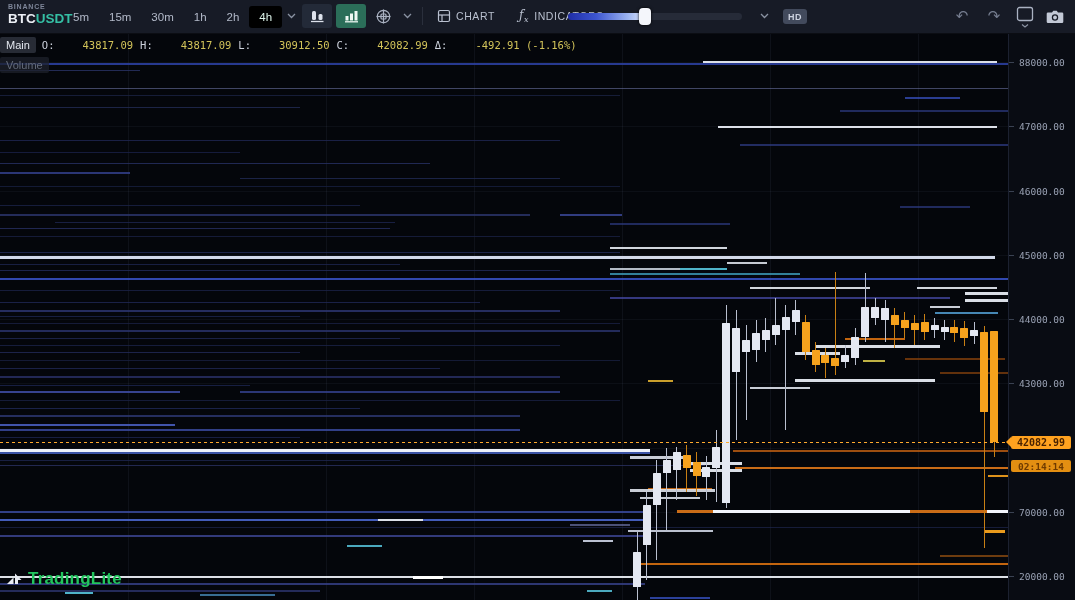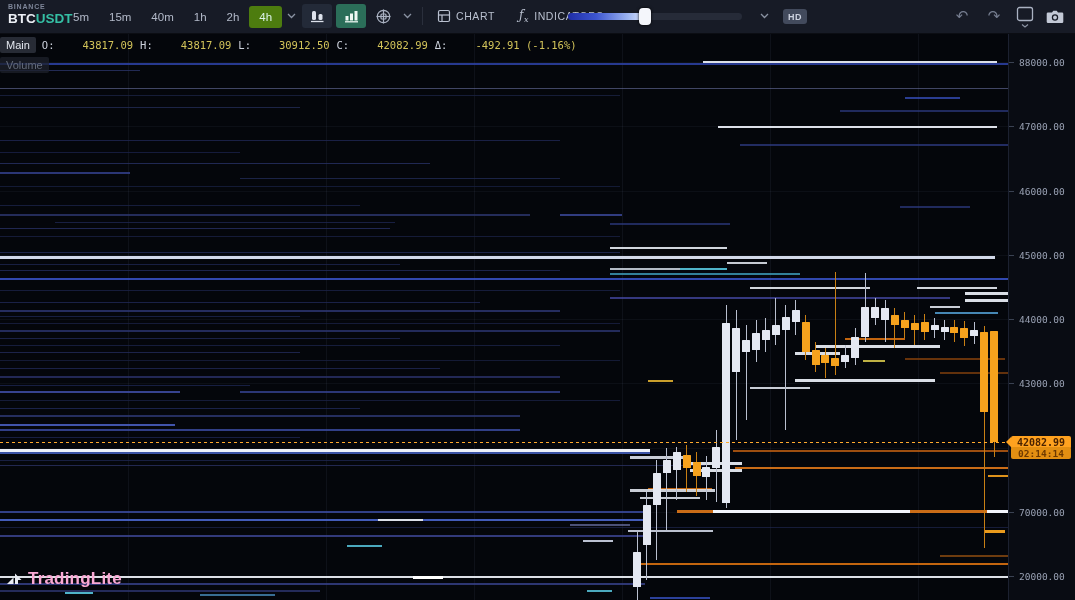--- a/index.html
+++ b/index.html
@@ -7,21 +7,21 @@
        font-family:"Liberation Sans",sans-serif;-webkit-font-smoothing:antialiased;}
   
   .toolbar{position:absolute;left:0;top:0;width:1075px;height:33px;background:#171b26;
            border-bottom:1px solid #0b0d13;z-index:60;}
   .sym{position:absolute;left:8px;top:3px;line-height:1;}
   .sym .exch{font-size:7px;font-weight:bold;letter-spacing:.8px;color:#7e8699;}
   .sym .pair{font-size:13.5px;font-weight:bold;margin-top:2px;}
   .sym .base{color:#eceff5;} .sym .quote{color:#35bfa4;}
   .tfs{position:absolute;left:63px;top:0;height:33px;display:flex;align-items:center;}
   .tf{height:22px;line-height:22px;padding:0 10px;font-size:11.5px;color:#b3bac9;border-radius:3px;cursor:pointer;}
-  .tf.active{background:#4d7c0f;color:#dcf3e9;}
+  .tf.active{background:#000000;color:#dcf3e9;}
   .tbtn{display:flex;align-items:center;justify-content:center;height:24px;border-radius:3px;color:#b3bac9;}
   .chip{width:30px;background:#232a38;}
   .chip.teal{background:#2b6e59;}
   .iconrow{position:absolute;left:284px;top:4px;display:flex;align-items:center;gap:4px;}
   .chev{width:14px;height:24px;display:flex;align-items:center;justify-content:center;}
   .divider{width:1px;height:18px;background:#2a2f3c;margin:0 4px;}
   .txtbtn{display:flex;align-items:center;gap:5px;color:#b9c0cf;font-size:10.5px;letter-spacing:.6px;height:24px;padding:0 6px;}
   .fxg{font-family:"DejaVu Serif",serif;font-style:italic;font-size:12px;color:#b9c0cf;}
   .fxg sub{font-size:8px;}
   .sliderwrap{position:absolute;left:568px;top:0;height:33px;display:flex;align-items:center;}
@@ -57,21 +57,21 @@
   .pricebadge{position:absolute;left:2px;width:60px;height:13px;background:#ffa21f;border-radius:2px;
               color:#4a2300;font-family:"DejaVu Sans Mono",monospace;font-size:10px;font-weight:bold;
               display:flex;align-items:center;justify-content:center;}
   .pricebadge .tip{position:absolute;left:-5px;top:1.5px;width:0;height:0;border-top:5px solid transparent;
                    border-bottom:5px solid transparent;border-right:5px solid #ffa21f;}
   .cdbadge{position:absolute;left:2px;width:60px;height:12px;background:#e38f12;border-radius:2px;
            color:#6e3a00;font-family:"DejaVu Sans Mono",monospace;font-size:9.5px;font-weight:bold;
            display:flex;align-items:center;justify-content:center;}
   
   .wm{position:absolute;left:6px;top:569px;display:flex;align-items:center;gap:4px;z-index:30;}
-  .wm .t{font-size:17px;font-weight:600;color:#f9a8d4;letter-spacing:.2px;}
+  .wm .t{font-size:17px;font-weight:600;color:#22c55e;letter-spacing:.2px;}
   svg{display:block;}
 </style>
 </head>
 <body>
 
 <div id="app">
 
   <div class="chart" id="chart">
       <div class="gridv" style="left: 128px;"></div>
       <div class="gridv" style="left: 326px;"></div>
@@ -282,21 +282,21 @@
     <div class="lrow">
         <span class="lchip dim">Volume</span>
       </div>
   </div>
 
   <div class="paxis" id="paxis">
     <div class="pricebadge" id="pbadge" style="top: 401.668px;">
       <span class="tip"></span>
       <span>42082.99</span>
     </div>
-    <div class="cdbadge" id="cdbadge" style="top: 413px;">
+    <div class="cdbadge" id="cdbadge" style="top: 426px;">
       <span>02:14:14</span>
     </div>
   <div class="ptick" style="top: 28px;"></div>
       <div class="plabel" style="top: 23px;">88000.00</div>
       <div class="ptick" style="top: 92.25px;"></div>
       <div class="plabel" style="top: 87.25px;">47000.00</div>
       <div class="ptick" style="top: 156.5px;"></div>
       <div class="plabel" style="top: 151.5px;">46000.00</div>
       <div class="ptick" style="top: 220.75px;"></div>
       <div class="plabel" style="top: 215.75px;">45000.00</div>
@@ -322,21 +322,21 @@
 
   <div class="toolbar">
     <div class="sym">
       <div class="exch">BINANCE</div>
       <div class="pair"><span class="base">BTC</span><span class="quote">USDT</span></div>
     </div>
 
     <div class="tfs" id="tfs">
         <div class="tf">5m</div>
         <div class="tf">15m</div>
-        <div class="tf">40m</div>
+        <div class="tf">30m</div>
         <div class="tf">1h</div>
         <div class="tf">2h</div>
         <div class="tf active">4h</div>
       </div>
 
     <div class="iconrow">
       <div class="chev">
         <svg width="9" height="6" viewBox="0 0 9 6">
             <polyline points="1,1 4.5,4.5 8,1" fill="none" stroke="#8a92a2" stroke-width="1.3"></polyline>
           </svg>

